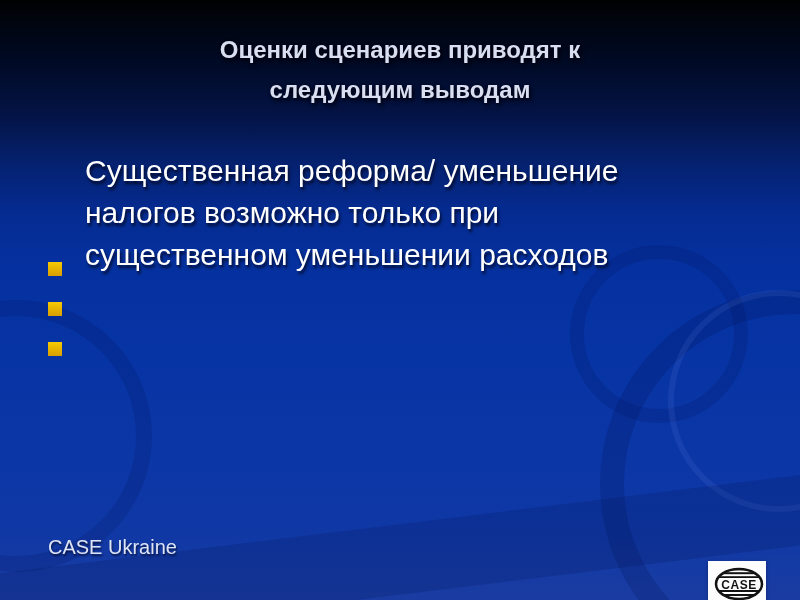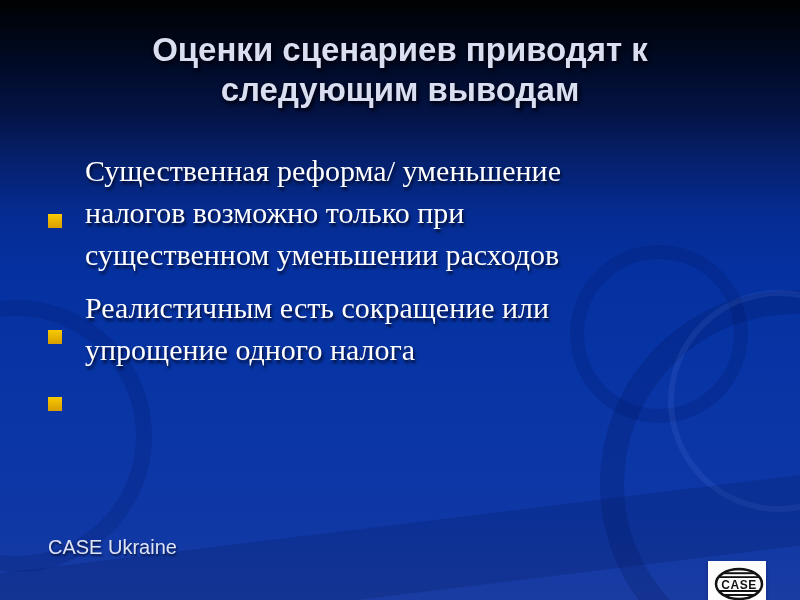--- a/index.html
+++ b/index.html
@@ -18,26 +18,26 @@
   .ring1{width:340px;height:340px;left:600px;top:290px;border:24px solid rgba(0,15,80,0.20);}
   .ring2{width:150px;height:150px;left:570px;top:245px;border:14px solid rgba(0,15,80,0.16);}
   .ring3{width:210px;height:210px;left:668px;top:290px;border:6px solid rgba(140,170,255,0.10);}
   .ring4{width:240px;height:240px;left:-120px;top:300px;border:16px solid rgba(0,15,80,0.16);}
   .band{position:absolute;width:960px;height:70px;left:-60px;top:522px;
         background:rgba(0,15,80,0.18);transform:rotate(-7deg);pointer-events:none;}
 
   .title{
     position:absolute;top:30px;left:50px;right:50px;margin:0;
     text-align:center;white-space:pre-line;
-    font-size:33px;line-height:40px;font-weight:bold;
+    font-size:24px;line-height:40px;font-weight:bold;
     color:#D9DFF0;
     text-shadow:2px 3px 4px rgba(0,0,12,0.95), 0 0 3px rgba(0,0,20,0.5);
   }
   .bullets{position:absolute;left:48px;top:150px;width:712px;}
-  .bullet-row{display:flex;align-items:center;margin:0 0 11px 0;font-family:Liberation Serif, serif;}
+  .bullet-row{display:flex;align-items:flex-end;margin:0 0 11px 0;}
   .marker{
     flex:none;width:14px;height:14px;margin:15px 23px 0 0;
     background:linear-gradient(180deg,#F7CA02,#D89E00);
   }
   .bullet-text{
     margin:0;white-space:pre-line;
     font-size:30px;line-height:42px;font-weight:normal;
     color:#FFFFFF;
     text-shadow:1.5px 2.5px 3px rgba(0,0,15,0.75);
   }
@@ -70,22 +70,20 @@
 
   <div class="bullets">
     <div class="bullet-row">
       <span class="marker"></span>
       <p class="bullet-text">Существенная реформа/ уменьшение
 налогов возможно только при
 существенном уменьшении расходов</p>
     </div>
     <div class="bullet-row">
       <span class="marker"></span>
-      <p class="bullet-text">Реалистичным есть сокращение или
-упрощение одного налога</p>
     </div>
     <div class="bullet-row">
       <span class="marker"></span>
     </div>
   </div>
 
   <div class="footer">
     <div>CASE Ukraine</div>
   </div>
 

